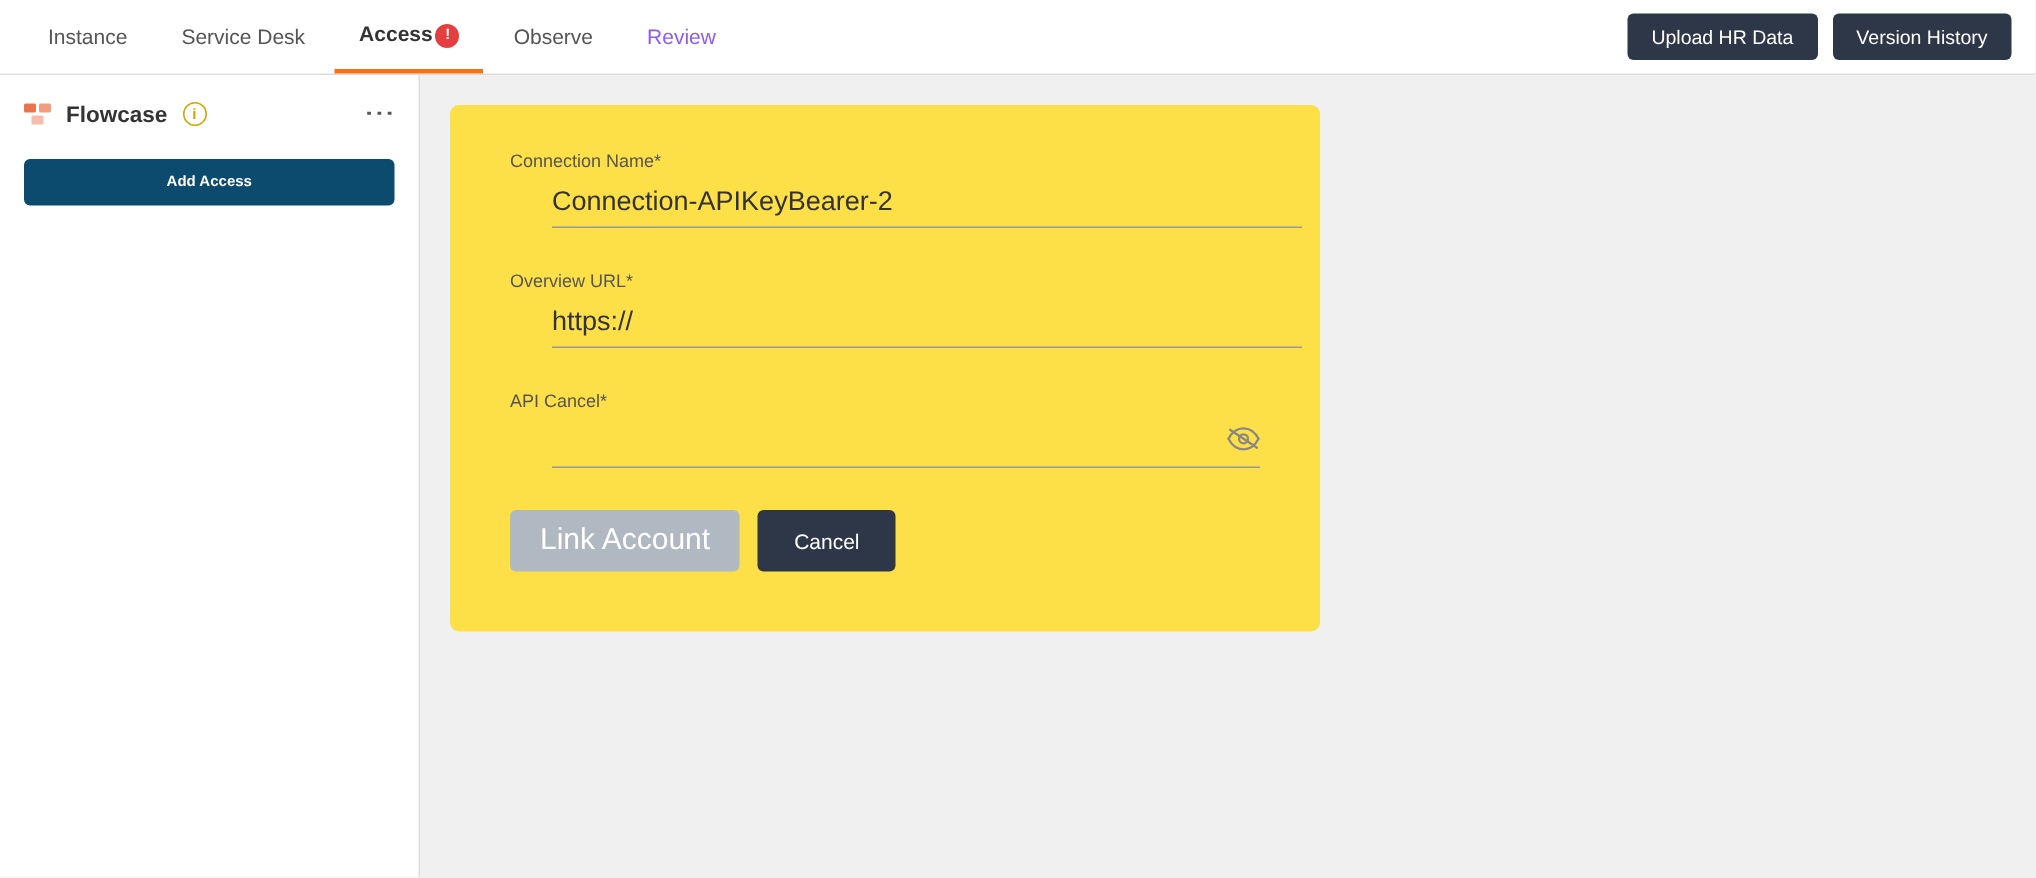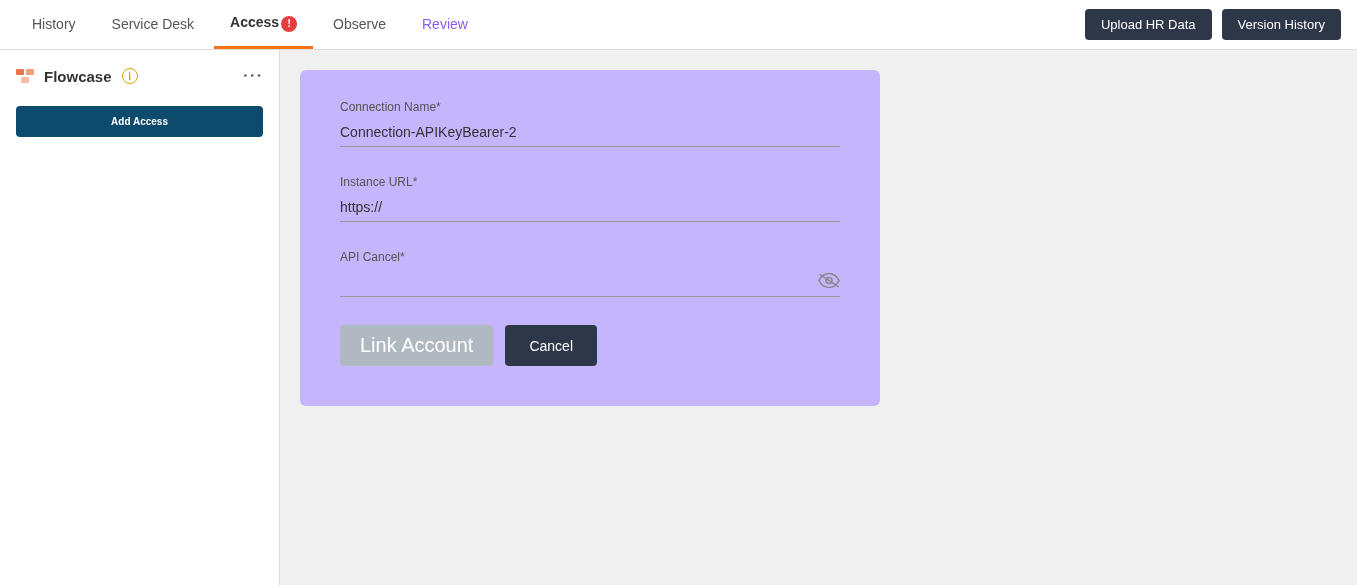--- a/index.html
+++ b/index.html
@@ -132,45 +132,46 @@
     }
 
     
     .content-area {
       flex: 1;
       background: #f0f0f0;
       padding: 20px;
       overflow-y: auto;
     }
     .form-card {
-      background: #c4b5fd;
+      background: #fde047;
       border-radius: 6px;
       padding: 30px 40px 40px 40px;
       max-width: 580px;
     }
 
     
     .form-group {
       margin-bottom: 28px;
     }
     .form-label {
       font-size: 12px;
       color: #555;
       margin-bottom: 4px;
       display: block;
     }
     .form-input {
       width: 100%;
       border: none;
       border-bottom: 1px solid #999;
       padding: 6px 0;
-      font-size: 14px;
+      font-size: 18px;
       color: #333;
       background: transparent;
       outline: none;
+      margin-left: 28px;
     }
     .form-input-row {
       position: relative;
       display: flex;
       align-items: center;
     }
     .form-input-row .form-input {
       padding-right: 30px;
     }
     .eye-icon {
@@ -210,21 +211,21 @@
     .logo-icon {
       width: 20px;
       height: 18px;
     }
   </style>
 </head>
 <body>
 
 <nav class="top-nav">
   <div class="nav-items">
-    <div class="nav-item">History</div>
+    <div class="nav-item">Instance</div>
     <div class="nav-item">Service Desk</div>
     <div class="nav-item active">
       <span>Access</span><span class="badge">!</span>
     </div>
     <div class="nav-item">Observe</div>
     <div class="nav-item muted">Review</div>
   </div>
   <div class="nav-actions">
     <button class="btn-dark">Upload HR Data</button>
     <button class="btn-dark">Version History</button>
@@ -252,21 +253,21 @@
 
   <main class="content-area">
     <div class="form-card">
 
       <div class="form-group">
         <label class="form-label">Connection Name*</label>
         <input class="form-input" type="text" value="Connection-APIKeyBearer-2" style="">
       </div>
 
       <div class="form-group">
-        <label class="form-label">Instance URL*</label>
+        <label class="form-label">Overview URL*</label>
         <input class="form-input" type="text" value="https://" style="">
       </div>
 
       <div class="form-group">
         <label class="form-label">API Cancel*</label>
         <div class="form-input-row">
           <input class="form-input" type="password" style="">
           <span class="eye-icon">
             <svg width="22" height="16" viewBox="0 0 22 16" fill="none" xmlns="http://www.w3.org/2000/svg">
               <path d="M1 8C3.5 3 7 1 11 1C15 1 18.5 3 21 8" stroke="#888" stroke-width="1.5" stroke-linecap="round"></path>

